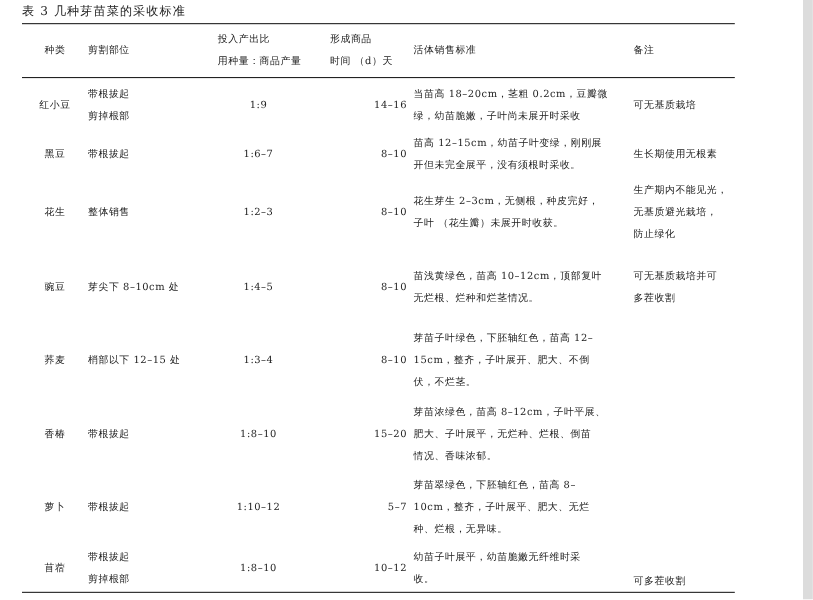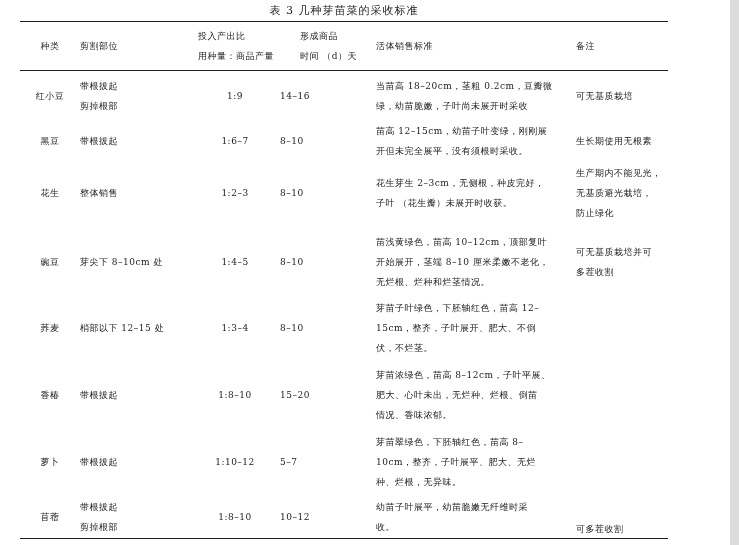--- a/index.html
+++ b/index.html
@@ -8,31 +8,31 @@
     background: #ffffff;
     font-family: "DejaVu Serif", "Liberation Serif", serif;
     color: #222;
   }
   .scrollbar {
     position: absolute; left: 730px; top: 0; width: 9px; height: 545px;
     background: #dcdcdc;
   }
   .caption {
     position: absolute; left: 20px; width: 648px; top: 3px;
-    text-align: center; font-size: 11px; letter-spacing: 1px; line-height: 16px;
+    font-size: 11px; letter-spacing: 1px; line-height: 16px;
   }
   .rule { position: absolute; left: 20px; width: 648px; height: 1px; background: #222; }
   .cell {
     position: absolute; font-size: 9px; line-height: 20px; letter-spacing: 0.5px;
     display: flex; flex-direction: column; justify-content: center;
   }
   .c0 { left: 20px; width: 60px; text-align: center; }
   .c1 { left: 80px; width: 110px; text-align: left; }
   .c2 { left: 190px; width: 90px; text-align: center; }
-  .c3 { left: 280px; width: 90px; text-align: left; }
+  .c3 { left: 280px; width: 90px; text-align: right; }
   .c4 { left: 376px; width: 194px; text-align: left; }
   .c5 { left: 576px; width: 100px; text-align: left; }
   .hdr2 { left: 198px; }
   .hdr3 { left: 300px; }
 </style>
 </head>
 <body>
 
 <div class="scrollbar"></div>
 
@@ -104,21 +104,20 @@
   </div>
 </div>
 
 <div>
   <div class="cell c0" style="top:230px;height:64px">豌豆</div>
   <div class="cell c1" style="top:230px;height:64px">芽尖下 8–10cm 处</div>
   <div class="cell c2" style="top:230px;height:64px">1:4–5</div>
   <div class="cell c3" style="top:230px;height:64px">8–10</div>
   <div class="cell c4" style="top:230px;height:64px">
     <span>苗浅黄绿色，苗高 10–12cm，顶部复叶</span>
-    <span>开始展开，茎端 8–10 厘米柔嫩不老化，</span>
     <span>无烂根、烂种和烂茎情况。</span>
   </div>
   <div class="cell c5" style="top:230px;height:64px">
     <span>可无基质栽培并可</span>
     <span>多茬收割</span>
   </div>
 </div>
 
 <div>
   <div class="cell c0" style="top:296px;height:64px">荞麦</div>
@@ -132,21 +131,21 @@
   </div>
 </div>
 
 <div>
   <div class="cell c0" style="top:363px;height:64px">香椿</div>
   <div class="cell c1" style="top:363px;height:64px">带根拔起</div>
   <div class="cell c2" style="top:363px;height:64px">1:8–10</div>
   <div class="cell c3" style="top:363px;height:64px">15–20</div>
   <div class="cell c4" style="top:363px;height:64px">
     <span>芽苗浓绿色，苗高 8–12cm，子叶平展、</span>
-    <span>肥大、心叶未出，无烂种、烂根、倒苗</span>
+    <span>肥大、子叶展平，无烂种、烂根、倒苗</span>
     <span>情况、香味浓郁。</span>
   </div>
 </div>
 
 <div>
   <div class="cell c0" style="top:430px;height:64px">萝卜</div>
   <div class="cell c1" style="top:430px;height:64px">带根拔起</div>
   <div class="cell c2" style="top:430px;height:64px">1:10–12</div>
   <div class="cell c3" style="top:430px;height:64px">5–7</div>
   <div class="cell c4" style="top:430px;height:64px">

